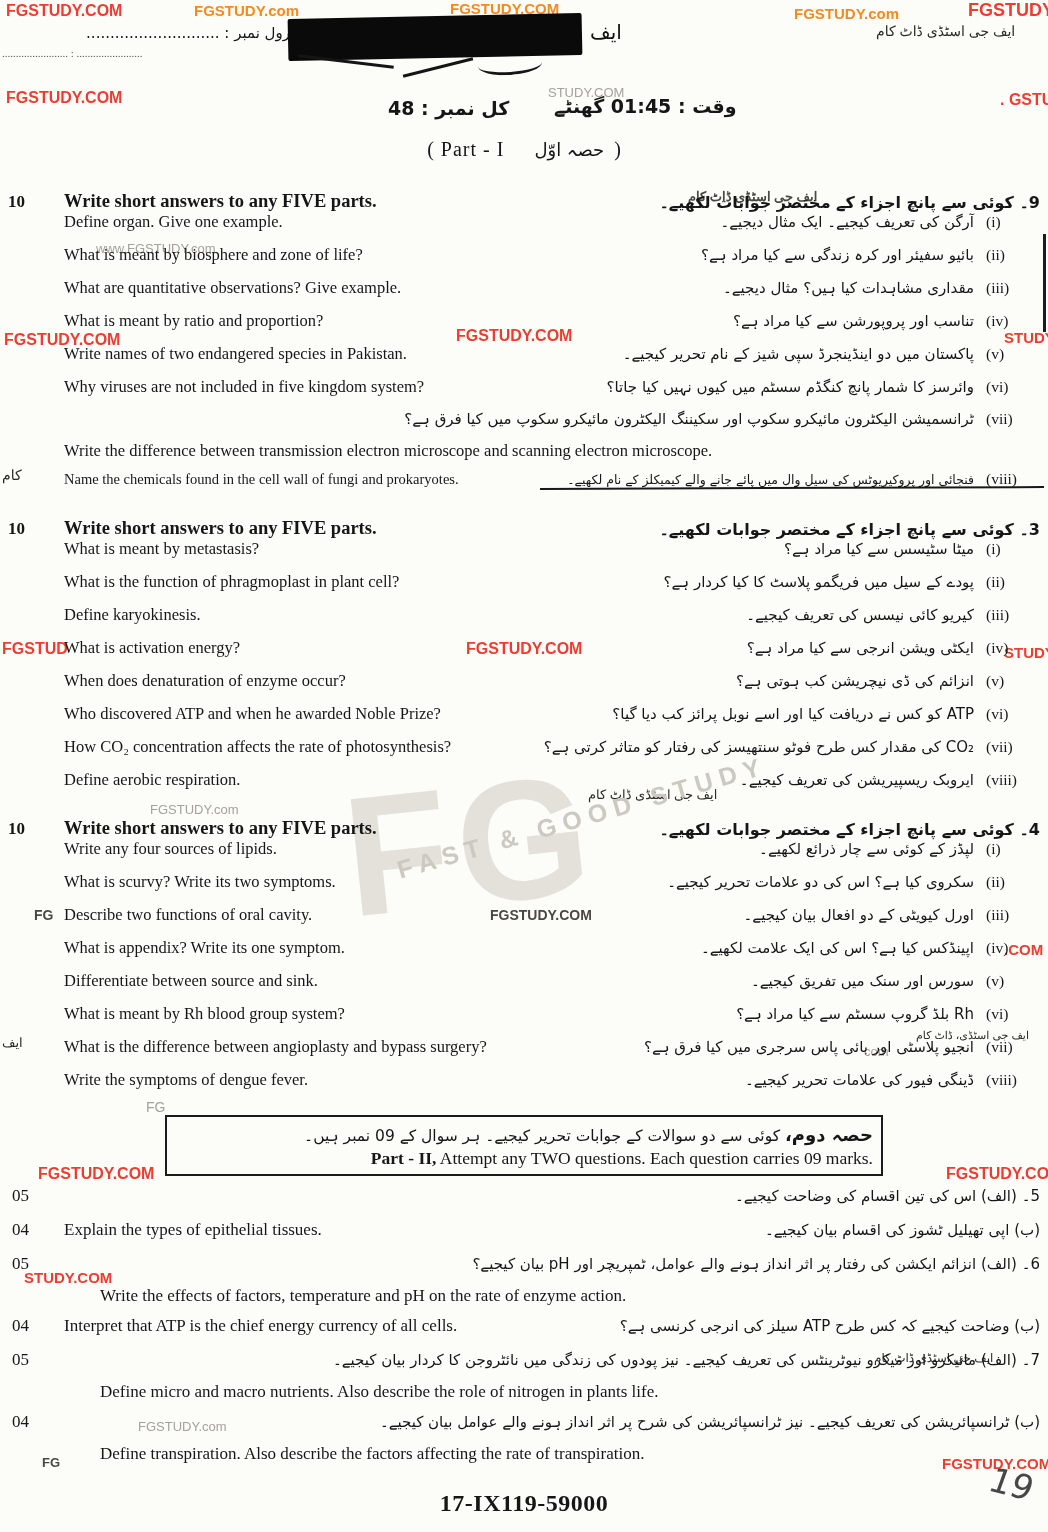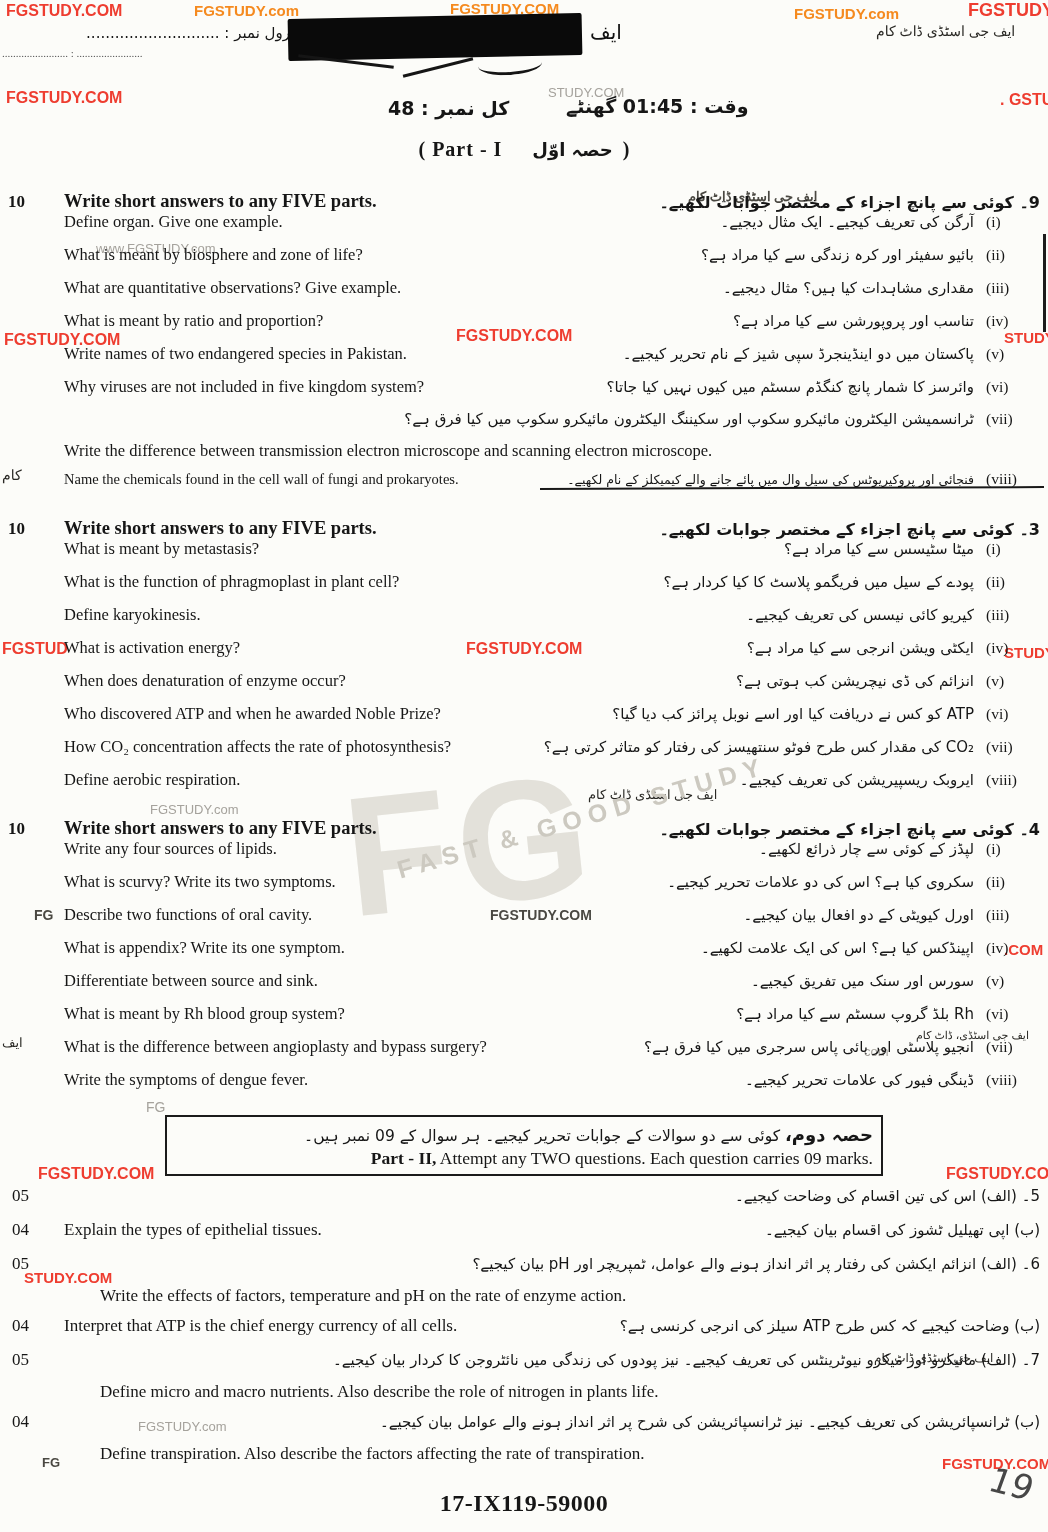--- a/index.html
+++ b/index.html
@@ -49,36 +49,36 @@
   .w32{left:138px;top:1420px;font-size:13px}
   .w33{left:42px;top:1456px;font-size:13px}
   .w34{left:942px;top:1456px;font-size:15px}
   .w36{left:2px;top:1036px;font-size:13px}
   .w37{left:1004px;top:942px;font-size:15px}
 
   
   .roll{position:absolute;left:10px;top:24px;width:280px;font-size:15px;z-index:2}
   .dots2{position:absolute;left:2px;top:47px;font-size:11px;color:#555;z-index:2}
   .hdr-total{position:absolute;left:388px;top:97px;font-size:19px;font-weight:700;z-index:2}
-  .hdr-time{position:absolute;left:566px;top:95px;font-size:19px;font-weight:700;z-index:2}
+  .hdr-time{position:absolute;left:554px;top:95px;font-size:19px;font-weight:700;z-index:2}
 
   
   .redact{position:absolute;left:288px;top:16px;width:294px;height:42px;background:#0a0a0a;
           transform:rotate(-1.2deg);border-radius:2px;z-index:3}
   .stroke{position:absolute;background:#151515;z-index:3}
   .s1{left:298px;top:60px;width:96px;height:3px;transform:rotate(7deg)}
   .s2{left:402px;top:66px;width:72px;height:3px;transform:rotate(-14deg)}
   .s3{position:absolute;left:478px;top:54px;width:64px;height:18px;border-bottom:3px solid #151515;
       border-radius:0 0 55% 55%;transform:rotate(-4deg);z-index:3}
   .hand-aif{position:absolute;left:590px;top:20px;font-size:20px;color:#111;z-index:3}
   .vline{position:absolute;left:1043px;top:234px;width:3px;height:98px;background:#1c1c1c;z-index:3}
 
   
   .content{position:absolute;left:0;top:136px;width:1048px;z-index:2}
-  .title-row{height:38px;text-align:center;font-weight:700;padding-top:2px}
+  .title-row{height:38px;text-align:center;font-weight:400;padding-top:2px}
   .t-en{font-size:20px;letter-spacing:1px}
   .t-ur{font-size:18px;margin-left:26px}
   .t-close{font-size:20px;margin-left:6px}
 
   .qhead{display:flex;align-items:flex-end;height:36px;padding:0 8px;font-weight:700}
   .qhead .marks{flex:none;width:56px;font-size:17px}
   .qhead .qen{font-size:18.5px;white-space:nowrap}
   .qhead .qur{margin-left:auto;font-size:16px;white-space:nowrap}
 
   .prow{display:flex;align-items:baseline;height:33px;padding:0 6px 0 64px;position:relative}

